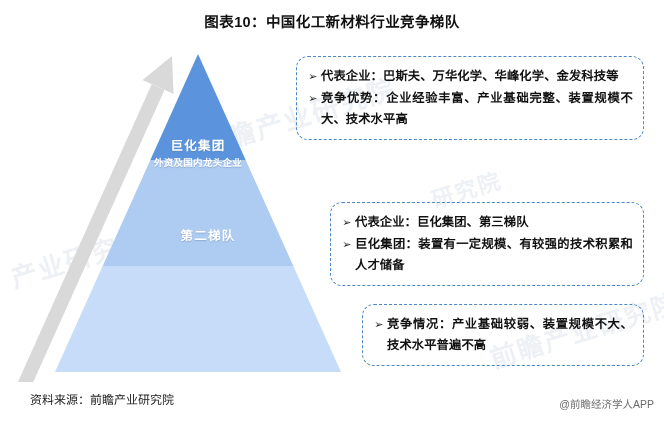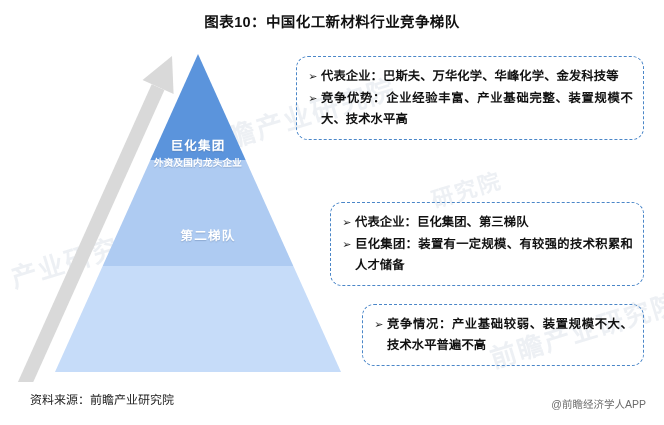--- a/index.html
+++ b/index.html
@@ -157,21 +157,21 @@
     left: 10px;
     top: 392px;
     font-size: 12px;
     color: #222222;
     line-height: 16px;
     white-space: nowrap;
     margin-left: 20px;
   }
   .footer-brand {
     position: absolute;
-    right: 18px;
+    right: 10px;
     top: 396px;
     font-size: 10.5px;
     color: #6b6b6b;
     line-height: 16px;
     white-space: nowrap;
   }
 </style>
 </head>
 <body>
 

